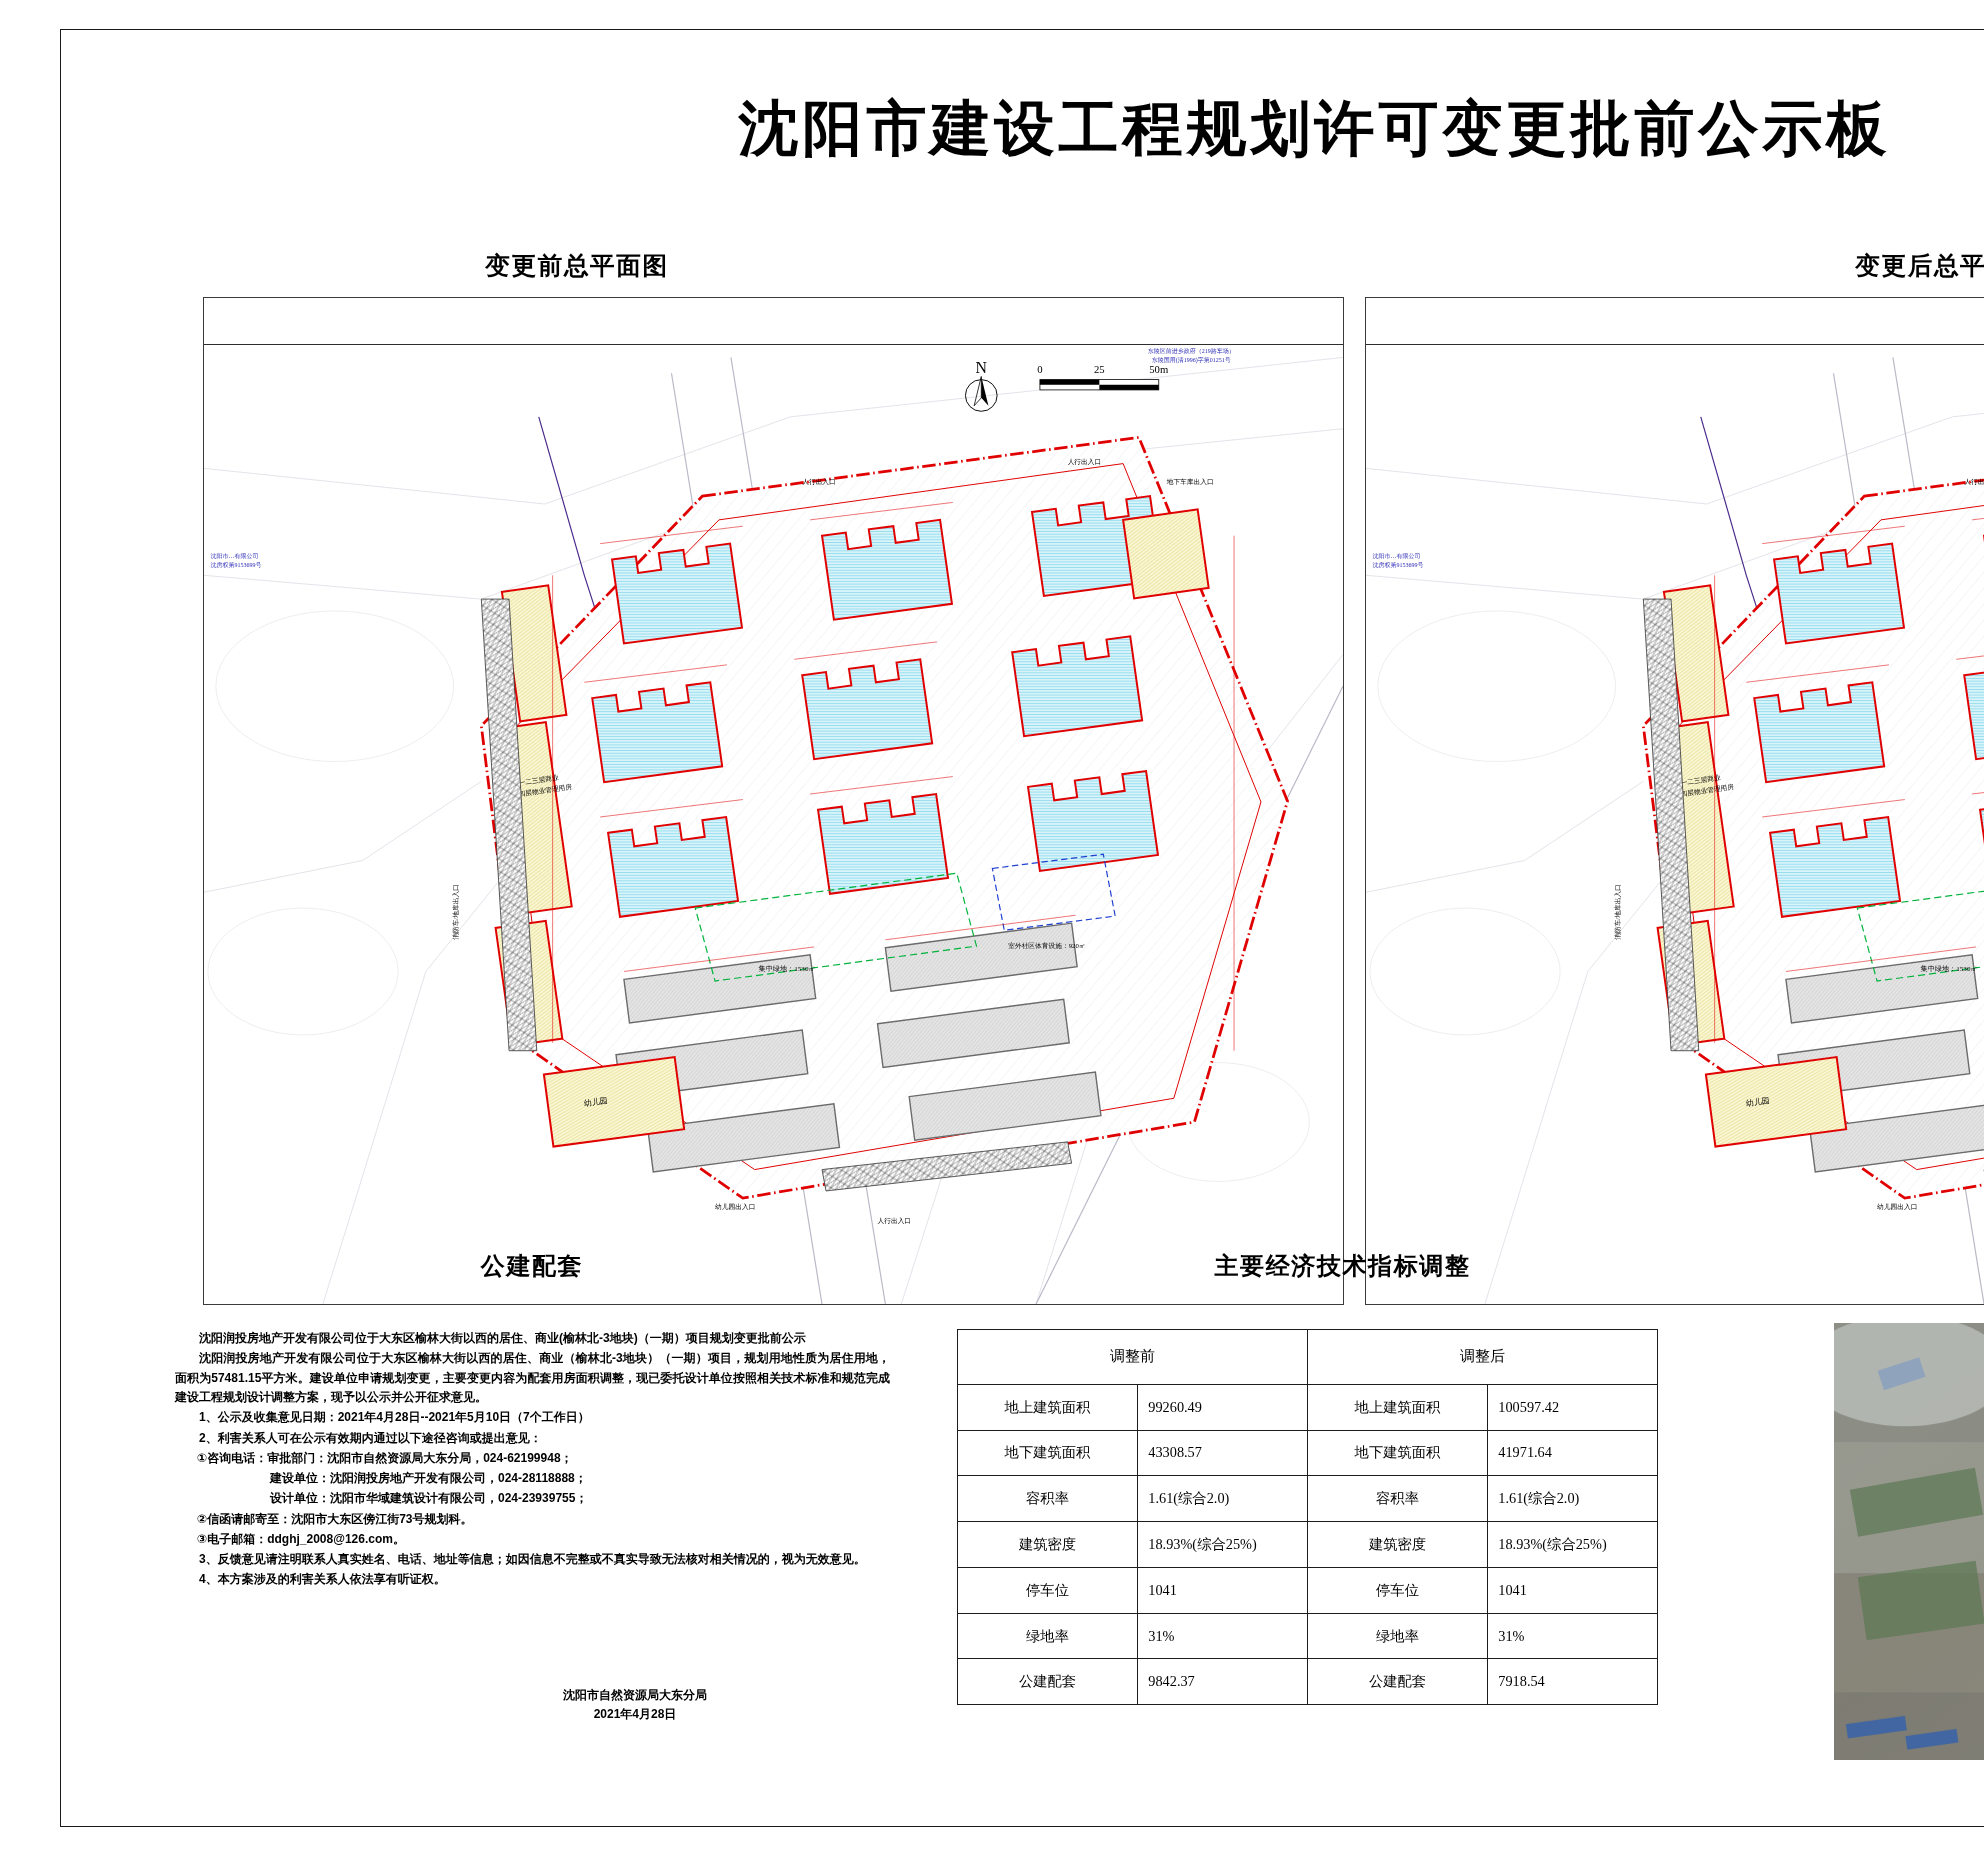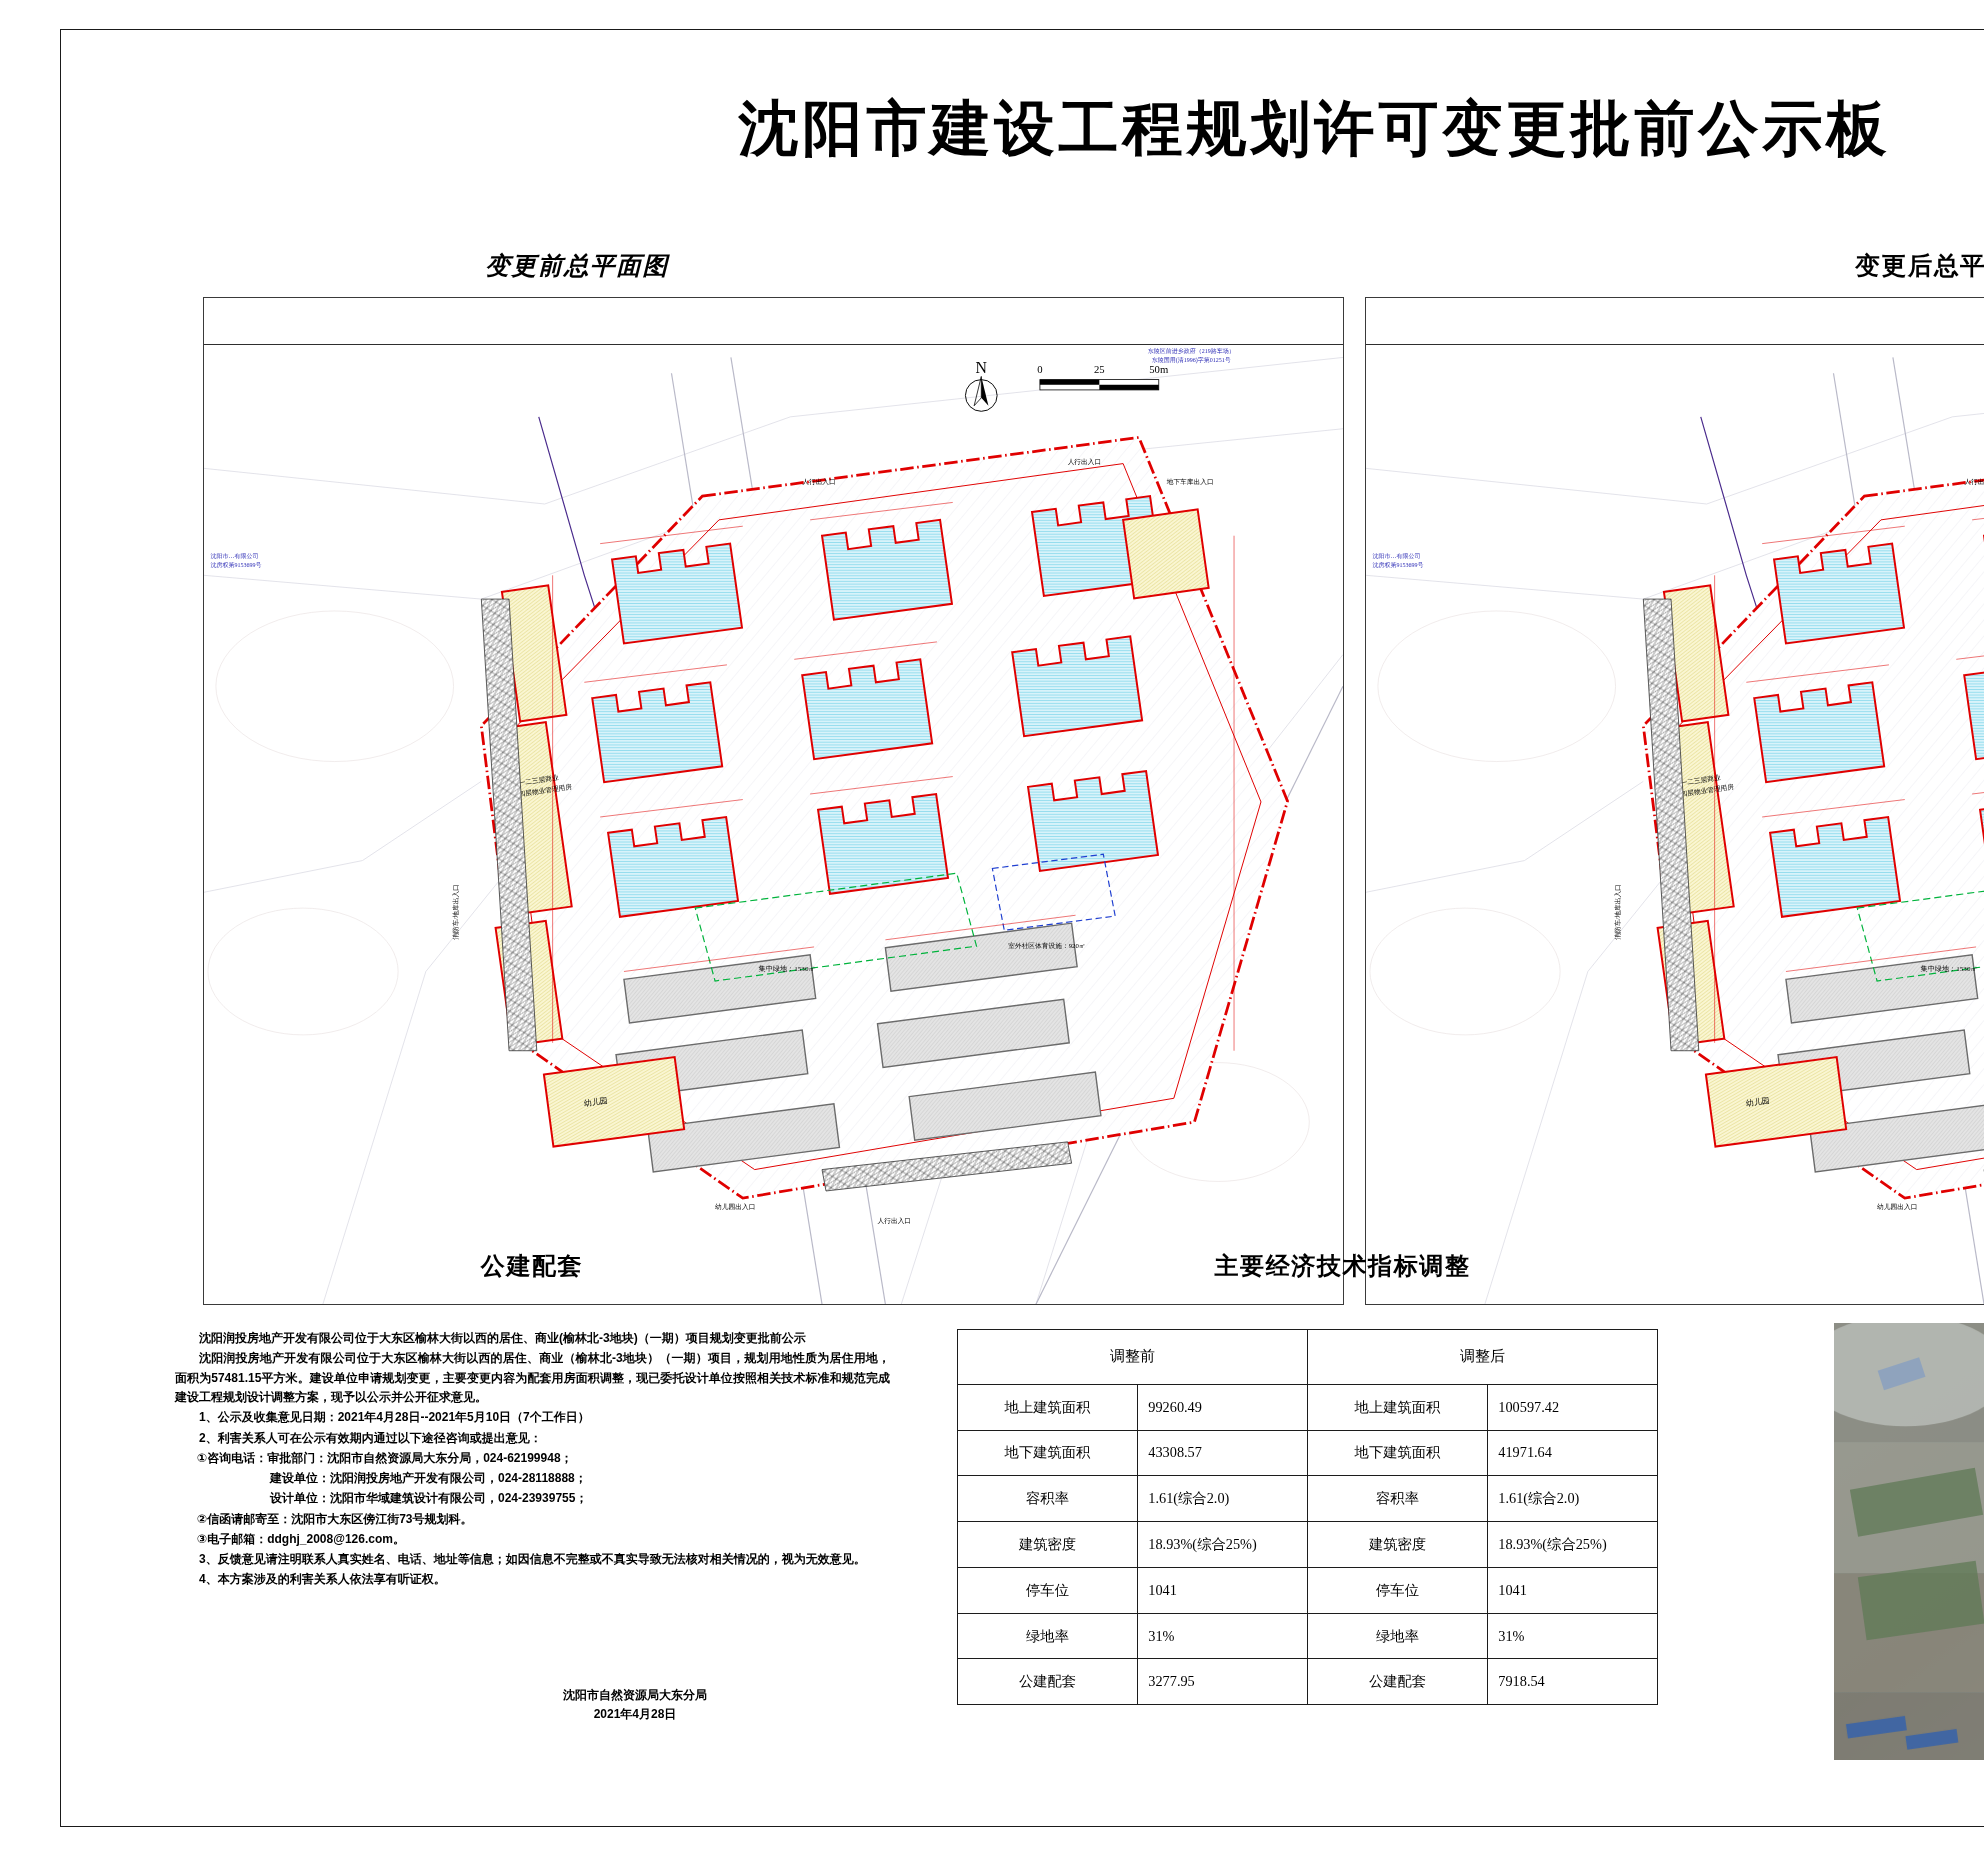--- a/index.html
+++ b/index.html
@@ -11,21 +11,21 @@
                border:1.2px solid #1a1a1a;box-sizing:border-box;}
 
   
   #main-title{position:absolute;left:0;top:99px;width:2629px;text-align:center;
               font-size:60px;font-weight:700;letter-spacing:4px;
               font-family:"Liberation Serif","DejaVu Serif",serif;line-height:1;}
 
   
   .plan-heading{position:absolute;font-size:24.6px;font-weight:700;letter-spacing:1.6px;
                 text-align:center;line-height:1;}
-  #plan-before-heading{left:202px;top:254px;width:750px;font-style:italic;}
+  #plan-before-heading{left:202px;top:254px;width:750px;}
   #plan-after-heading{left:1572px;top:254px;width:750px;}
 
   
   .plan-box{position:absolute;border:1.6px solid #3a3a3a;background:#ffffff;
             box-sizing:border-box;overflow:hidden;}
   #plan-before{left:203px;top:297px;width:1141px;height:1008px;}
   #plan-after{left:1365px;top:297px;width:1141px;height:1008px;}
 
   
   .plan-hdrstrip{position:absolute;left:0;top:0;width:100%;height:47px;
@@ -418,21 +418,21 @@
         <td class="val">1041</td>
       </tr>
       <tr>
         <td class="lbl">绿地率</td>
         <td class="val">31%</td>
         <td class="lbl">绿地率</td>
         <td class="val">31%</td>
       </tr>
       <tr>
         <td class="lbl">公建配套</td>
-        <td class="val">3277.95</td>
+        <td class="val">9842.37</td>
         <td class="lbl">公建配套</td>
         <td class="val">7918.54</td>
       </tr>
     </tbody>
 </table>
 
 <div id="aerial-photo">
   <svg viewBox="0 0 1500 1100" preserveAspectRatio="none">
     <defs>
       <linearGradient id="skyFog" x1="0" y1="0" x2="1" y2="1">

